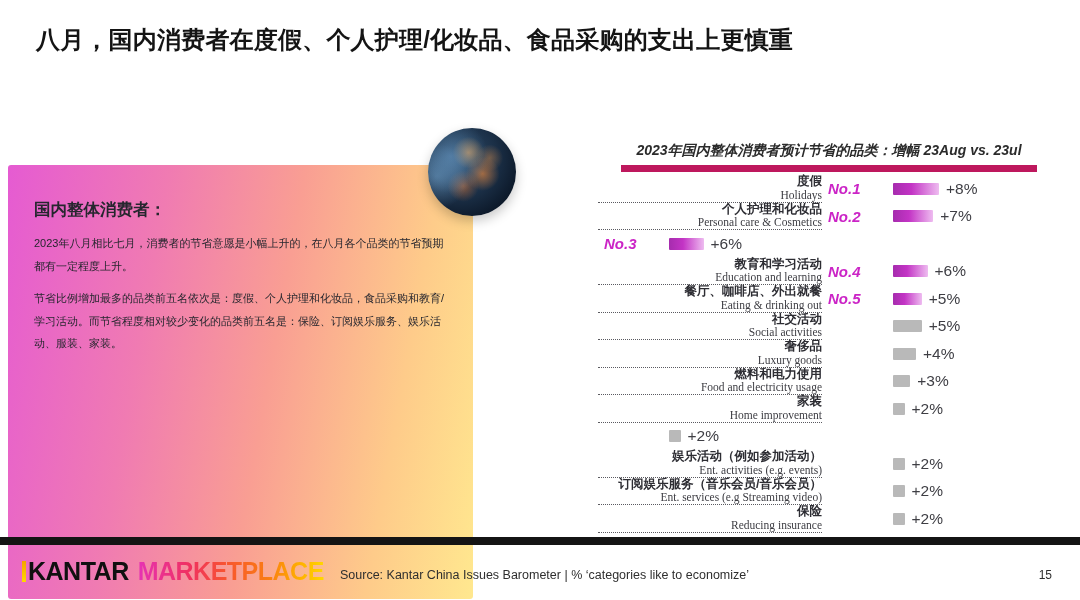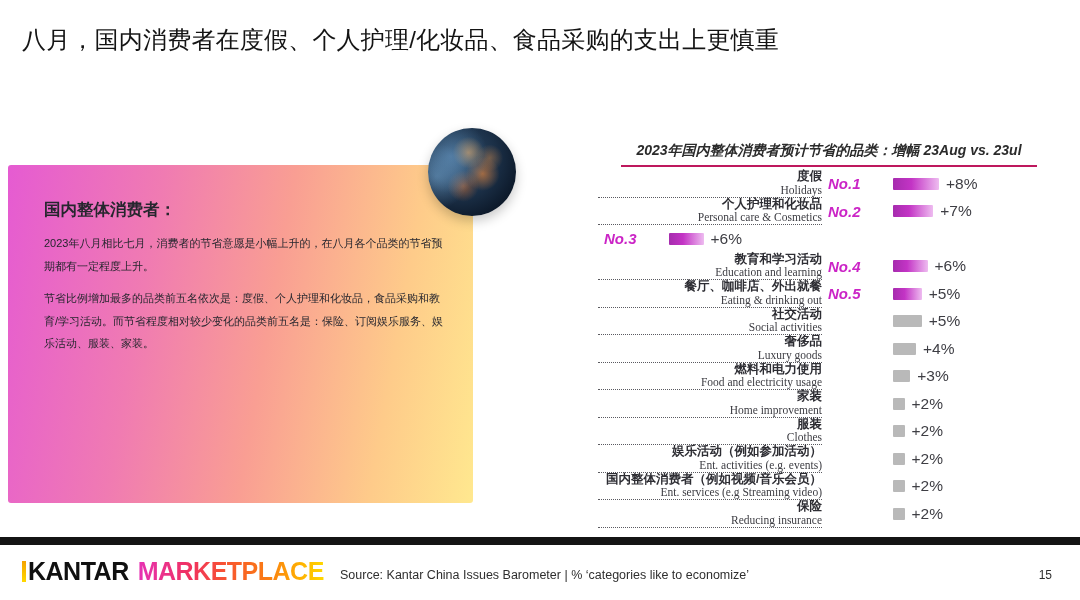--- a/index.html
+++ b/index.html
@@ -1,48 +1,48 @@
 <!DOCTYPE html>
 <html><head>
 <meta charset="utf-8">
 <style>
   html,body{margin:0;padding:0;background:#ffffff;}
   .slide{position:relative;width:1080px;height:600px;background:#ffffff;overflow:hidden;
          font-family:"Liberation Sans",sans-serif;}
 
   
-  .title{position:absolute;left:22px;top:24px;width:1030px;margin:0;
-         font-size:24px;font-weight:normal;color:#141414;letter-spacing:0.2px;}
+  .title{position:absolute;left:36px;top:24px;width:1030px;margin:0;
+         font-size:24px;font-weight:bold;color:#141414;letter-spacing:0.2px;}
   .subtitle{position:absolute;left:22px;top:60px;width:1012px;margin:0;
             font-size:18px;color:#2e2e2e;line-height:1.3;}
 
   
-  .insight-box{position:absolute;left:8px;top:165px;width:465px;height:338px;
-               border-radius:3px;box-sizing:border-box;padding:28px 28px 0 36px;
+  .insight-box{position:absolute;left:8px;top:165px;width:465px;height:434px;
+               border-radius:3px;box-sizing:border-box;padding:28px 28px 0 26px;
                background:linear-gradient(100deg,#e55bd2 0%,#f07bb2 30%,#f99e93 55%,#fecb8a 80%,#ffe88f 100%);}
   .box-heading{margin:0 0 6px 0;font-size:16.5px;font-weight:bold;color:#26262e;line-height:2.0;}
   .box-para{margin:0 0 10px 0;font-size:11px;color:#26262e;line-height:2.05;}
 
   
   .globe{position:absolute;left:428px;top:128px;width:88px;height:88px;border-radius:50%;
          background:
            radial-gradient(circle at 26% 32%, rgba(110,160,205,0.55), rgba(0,0,0,0) 42%),
            radial-gradient(circle at 10% 55%, rgba(130,185,230,0.45), rgba(0,0,0,0) 35%),
            radial-gradient(circle at 46% 28%, rgba(252,165,70,0.65) 0%, rgba(0,0,0,0) 20%),
            radial-gradient(circle at 62% 52%, rgba(246,140,58,0.6) 0%, rgba(0,0,0,0) 24%),
            radial-gradient(circle at 40% 66%, rgba(232,120,48,0.5) 0%, rgba(0,0,0,0) 20%),
            radial-gradient(circle at 70% 34%, rgba(240,150,70,0.4) 0%, rgba(0,0,0,0) 16%),
            radial-gradient(circle at 35% 35%, #2d4c6a 0%, #1c3149 45%, #0d1a2b 75%, #070e19 100%);
          box-shadow:0 5px 12px rgba(0,0,0,0.22);}
 
   
   .chart{position:absolute;left:598px;top:142px;width:462px;}
   .chart-title{width:416px;margin:0 auto;text-align:center;
                font-size:14px;font-weight:bold;font-style:italic;color:#2b2b2b;
-               padding-bottom:5px;border-bottom:2px solid #be185d;}
+               padding-bottom:5px;border-bottom:7px solid #be185d;}
   .chart-rows{margin-top:3px;}
   .row{display:flex;height:27.5px;align-items:stretch;}
   .label-cell{width:224px;box-sizing:border-box;display:flex;flex-direction:column;
               justify-content:center;align-items:flex-end;
               border-bottom:1px dotted #5a5a60;padding-bottom:1px;}
   .zh{font-size:12.5px;font-weight:bold;color:#2d2d33;line-height:1.15;white-space:nowrap;}
   .en{font-size:11.5px;color:#3c3c42;line-height:1.1;white-space:nowrap;font-family:Liberation Serif, serif;}
   .rank-cell{width:71px;box-sizing:border-box;padding-left:6px;display:flex;align-items:center;
              font-size:15px;font-weight:bold;font-style:italic;color:#cb24c6;}
   .bar-cell{flex:1;display:flex;align-items:center;}
@@ -177,24 +177,20 @@
       <div class="en">Home improvement</div>
     </div>
     <div class="rank-cell"></div>
     <div class="bar-cell">
       <div class="bar" style="width: 11.5px; background: rgb(185, 185, 185);"></div>
       <div class="pct">+2%</div>
     </div>
   </div>
 
   <div class="row">
-    <div class="label-cell">
-      <div class="zh">服装</div>
-      <div class="en">Clothes</div>
-    </div>
     <div class="rank-cell"></div>
     <div class="bar-cell">
       <div class="bar" style="width: 11.5px; background: rgb(185, 185, 185);"></div>
       <div class="pct">+2%</div>
     </div>
   </div>
 
   <div class="row">
     <div class="label-cell">
       <div class="zh">娱乐活动（例如参加活动）</div>
@@ -202,21 +198,21 @@
     </div>
     <div class="rank-cell"></div>
     <div class="bar-cell">
       <div class="bar" style="width: 11.5px; background: rgb(185, 185, 185);"></div>
       <div class="pct">+2%</div>
     </div>
   </div>
 
   <div class="row">
     <div class="label-cell">
-      <div class="zh">国内整体消费者（例如视频/音乐会员）</div>
+      <div class="zh">订阅娱乐服务（音乐会员/音乐会员）</div>
       <div class="en">Ent. services (e.g Streaming video)</div>
     </div>
     <div class="rank-cell"></div>
     <div class="bar-cell">
       <div class="bar" style="width: 11.5px; background: rgb(185, 185, 185);"></div>
       <div class="pct">+2%</div>
     </div>
   </div>
 
   <div class="row">

